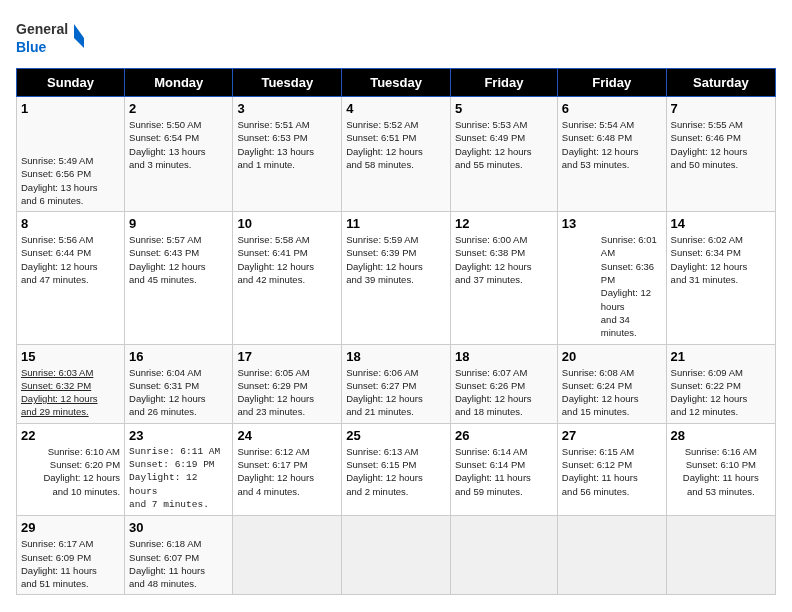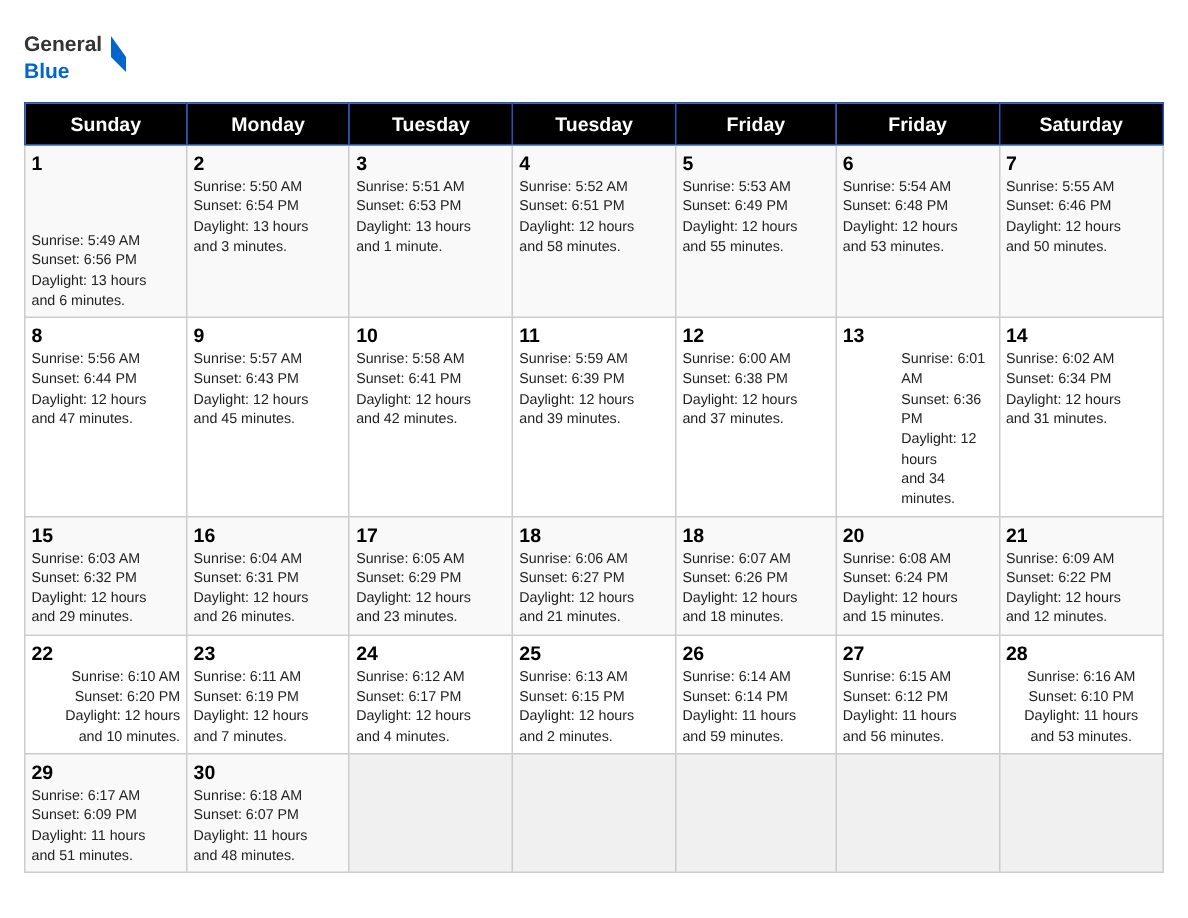--- a/index.html
+++ b/index.html
@@ -209,21 +209,21 @@
             <span class="day-num">14</span>
             <div class="day-info" style="white-space: pre-line;">Sunrise: 6:02 AM
 Sunset: 6:34 PM
 Daylight: 12 hours
 and 31 minutes.</div>
           </td>
         </tr>
         <tr>
           <td>
             <span class="day-num">15</span>
-            <div class="day-info" style="white-space: pre-line;">Sunrise: 6:03 AM
+            <div class="day-info" style="white-space: pre-line; text-decoration: underline;">Sunrise: 6:03 AM
 Sunset: 6:32 PM
 Daylight: 12 hours
 and 29 minutes.</div>
           </td>
           <td>
             <span class="day-num">16</span>
             <div class="day-info" style="white-space: pre-line;">Sunrise: 6:04 AM
 Sunset: 6:31 PM
 Daylight: 12 hours
 and 26 minutes.</div>
@@ -267,21 +267,21 @@
         <tr>
           <td>
             <span class="day-num">22</span>
             <div class="day-info" style="white-space: pre-line; text-align: right;">Sunrise: 6:10 AM
 Sunset: 6:20 PM
 Daylight: 12 hours
 and 10 minutes.</div>
           </td>
           <td>
             <span class="day-num">23</span>
-            <div class="day-info" style="white-space: pre-line;">Sunrise: 6:11 AM
+            <div class="day-info" style="white-space: pre-line; font-family: Liberation Mono, monospace;">Sunrise: 6:11 AM
 Sunset: 6:19 PM
 Daylight: 12 hours
 and 7 minutes.</div>
           </td>
           <td>
             <span class="day-num">24</span>
             <div class="day-info" style="white-space: pre-line;">Sunrise: 6:12 AM
 Sunset: 6:17 PM
 Daylight: 12 hours
 and 4 minutes.</div>

